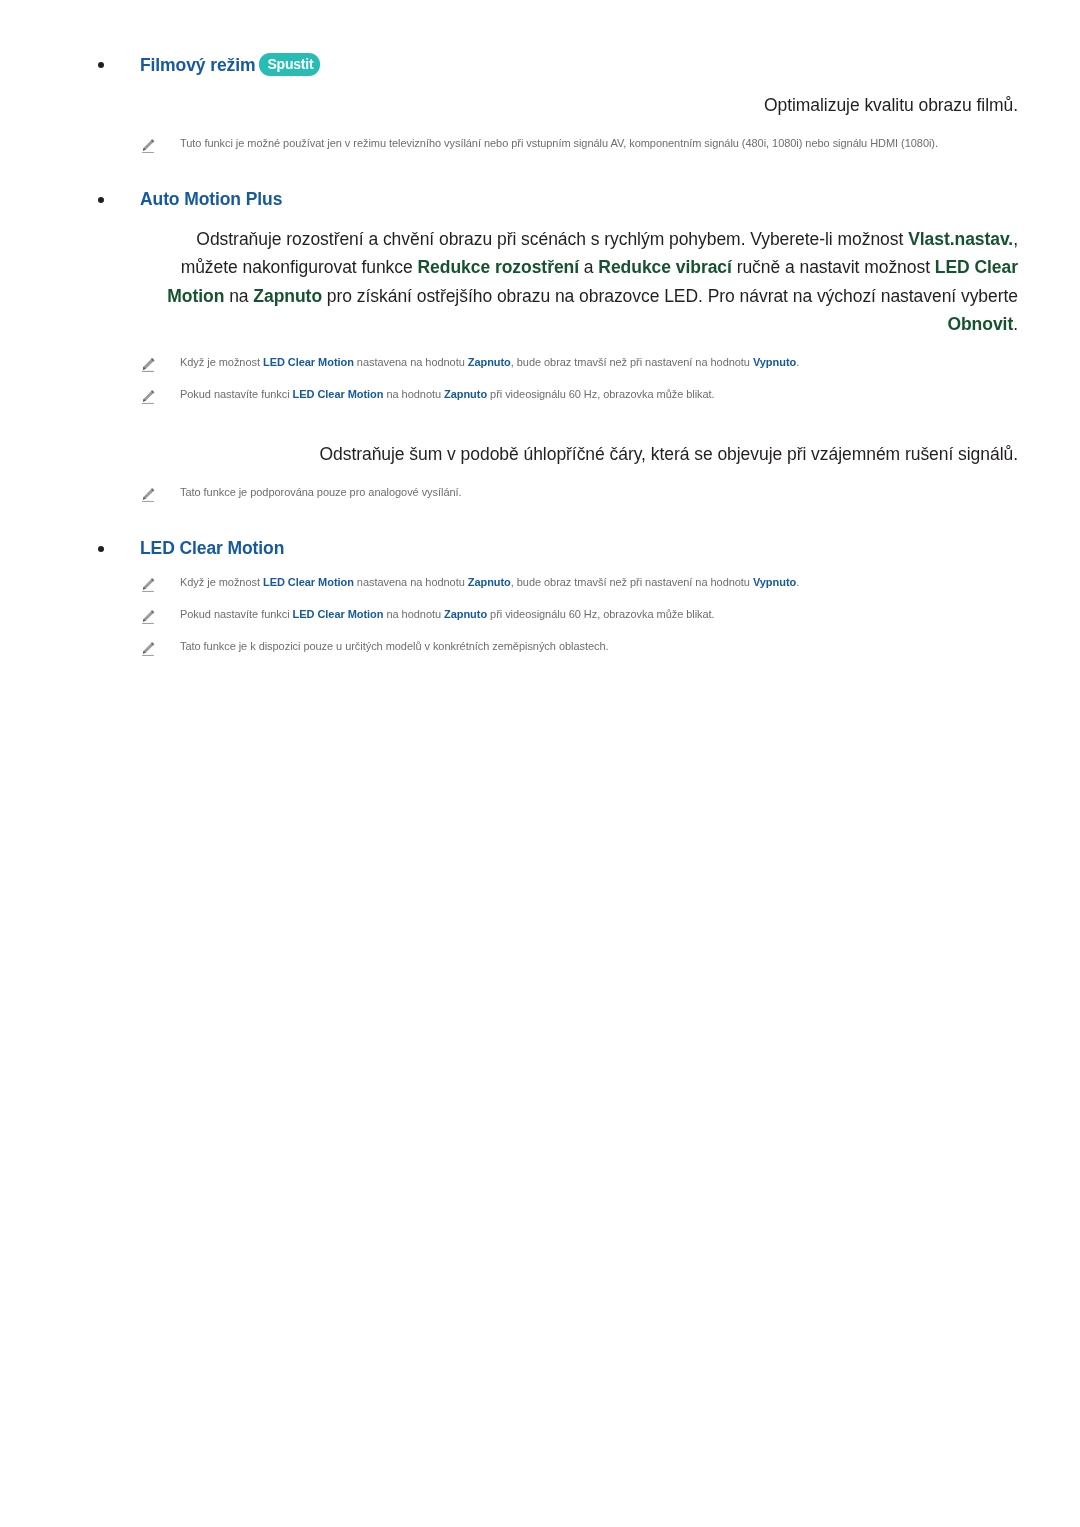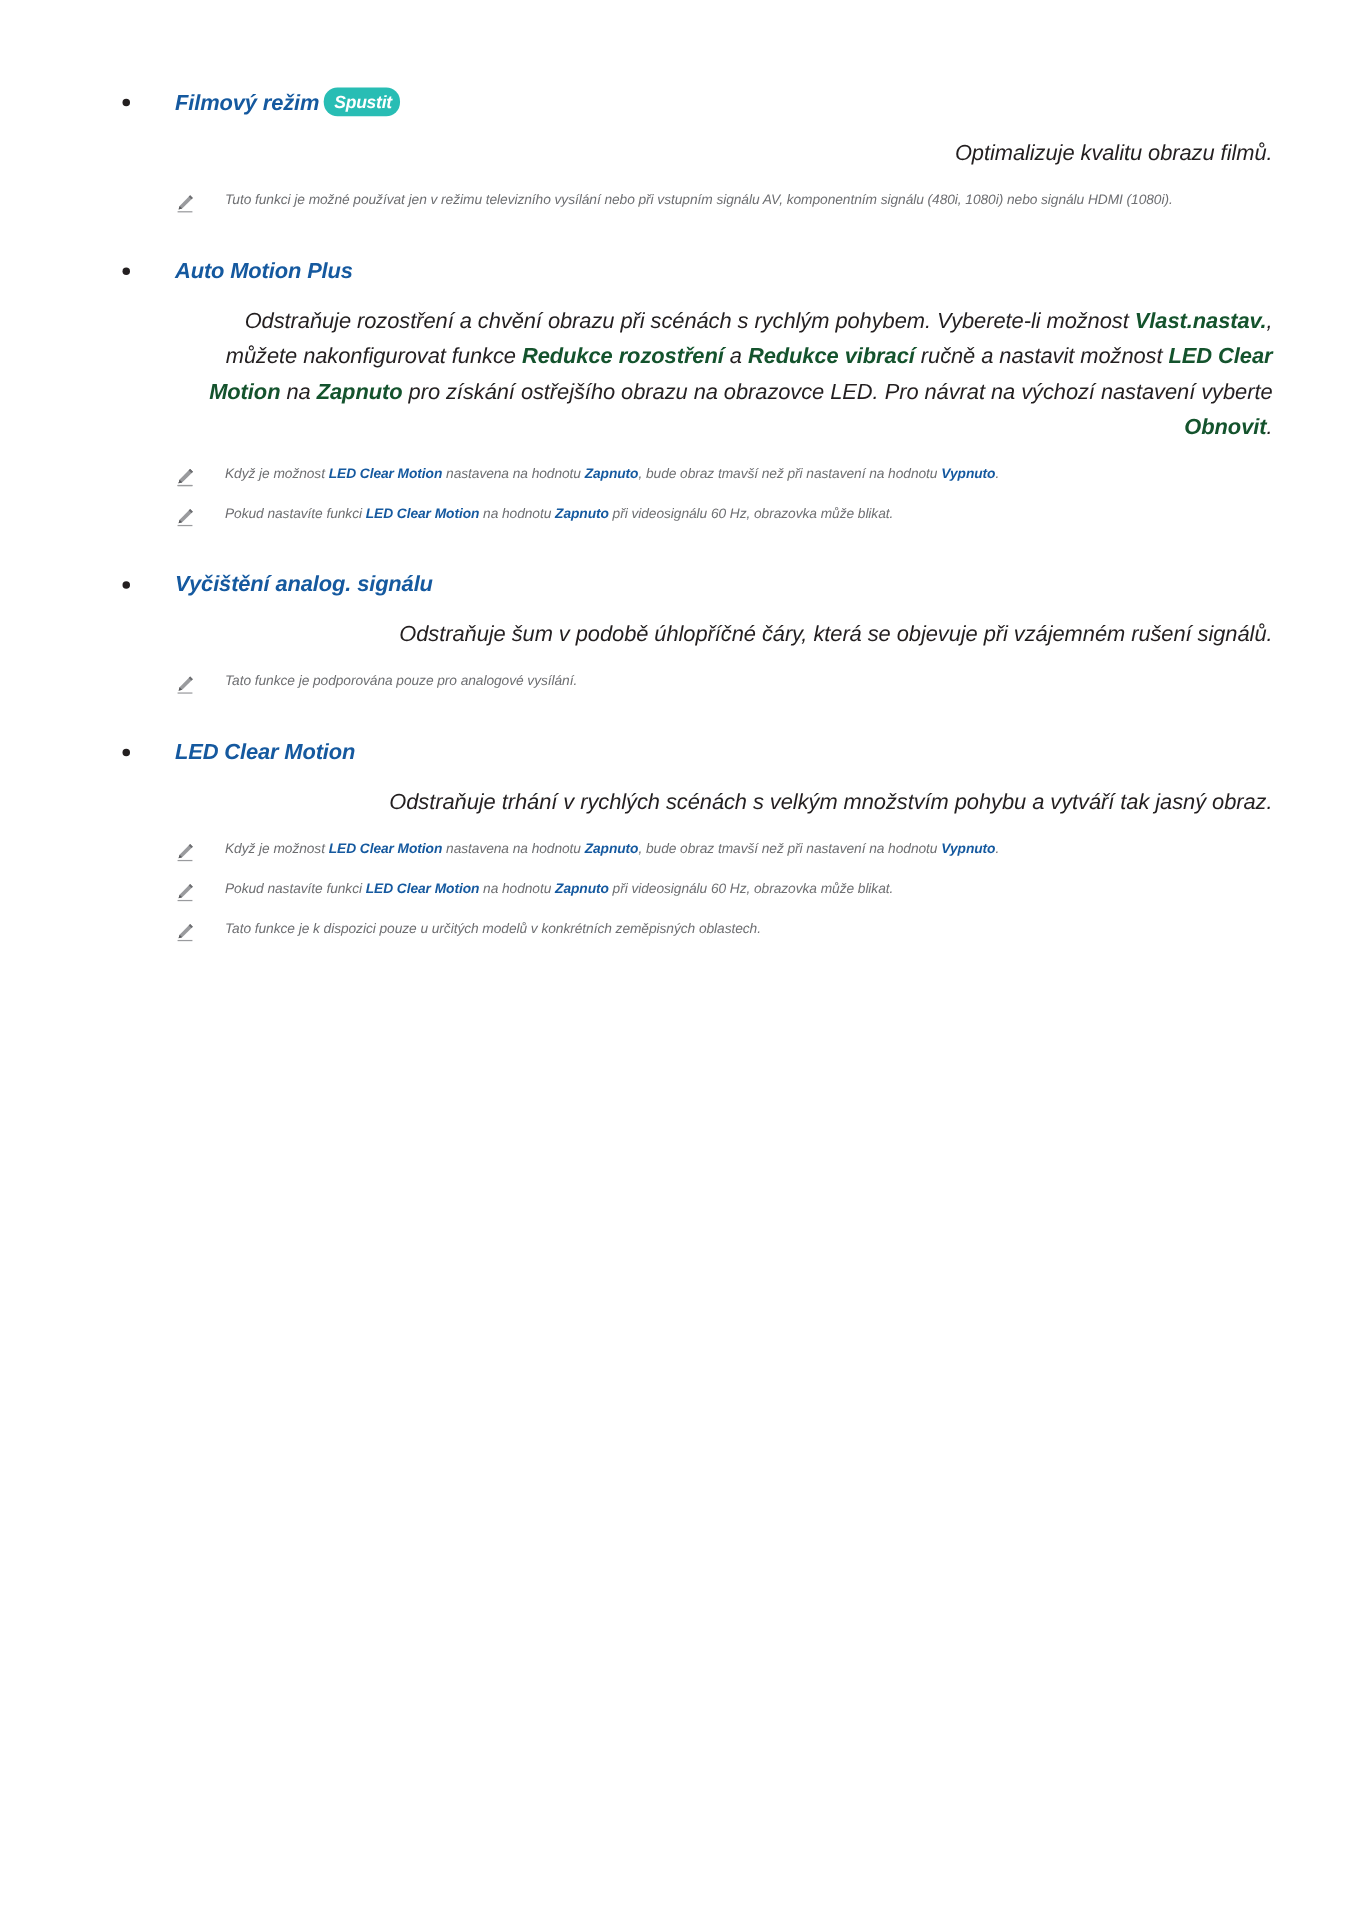--- a/index.html
+++ b/index.html
@@ -13,22 +13,21 @@
     font-family: "Liberation Sans", sans-serif;
     color: #231f20;
     -webkit-font-smoothing: antialiased;
   }
   .page {
     position: relative;
     width: 1080px;
     height: 1527px;
     background: #ffffff;
     box-sizing: border-box;
-    padding: 71px 62px 0 62px;
-    font-style: italic;
+    padding: 54px 62px 0 62px;
   }
 
   
   .section {
     margin: 0 0 0 0;
   }
   .sec-head {
     position: relative;
     padding-left: 42px;
     margin: 0 0 14px 36px;
@@ -136,33 +135,31 @@
           </svg><span><span class="">Když je možnost </span><span class="hi">LED Clear Motion</span><span class=""> nastavena na hodnotu </span><span class="hi">Zapnuto</span><span class="">, bude obraz tmavší než při nastavení na hodnotu </span><span class="hi">Vypnuto</span><span class="">.</span></span></div>
         <div class="note"><svg class="pencil-icon" viewBox="0 0 20 20">
             <path d="M14.6 2.4 L17.0 4.8 L7.5 14.3 L4.3 15.2 L5.2 12.0 Z" fill="#9a9b9e"></path>
             <path d="M14.6 2.4 L17.0 4.8 L15.7 6.1 L13.3 3.7 Z" fill="#6d6e71"></path>
             <path d="M5.2 12.0 L4.3 15.2 L7.5 14.3 L6.1 12.9 Z" fill="#58595b"></path>
             <rect x="3.4" y="16.6" width="13.2" height="1.1" fill="#9a9b9e"></rect>
           </svg><span><span class="">Pokud nastavíte funkci </span><span class="hi">LED Clear Motion</span><span class=""> na hodnotu </span><span class="hi">Zapnuto</span><span class=""> při videosignálu 60 Hz, obrazovka může blikat.</span></span></div>
       </div>
       <div class="gap-md"></div>
       <div class="section">
-        <div class="sec-head"><span class="bullet"></span><span>Vyčištění analog. signálu</span></div>
         <p class="body-p"><span>Odstraňuje šum v podobě úhlopříčné čáry, která se objevuje při vzájemném rušení signálů.</span></p>
         <div class="note"><svg class="pencil-icon" viewBox="0 0 20 20">
             <path d="M14.6 2.4 L17.0 4.8 L7.5 14.3 L4.3 15.2 L5.2 12.0 Z" fill="#9a9b9e"></path>
             <path d="M14.6 2.4 L17.0 4.8 L15.7 6.1 L13.3 3.7 Z" fill="#6d6e71"></path>
             <path d="M5.2 12.0 L4.3 15.2 L7.5 14.3 L6.1 12.9 Z" fill="#58595b"></path>
             <rect x="3.4" y="16.6" width="13.2" height="1.1" fill="#9a9b9e"></rect>
           </svg><span><span>Tato funkce je podporována pouze pro analogové vysílání.</span></span></div>
       </div>
       <div class="gap-md"></div>
       <div class="section">
         <div class="sec-head"><span class="bullet"></span><span>LED Clear Motion</span></div>
-        <p class="body-p"><span>Odstraňuje trhání v rychlých scénách s velkým množstvím pohybu a vytváří tak jasný obraz.</span></p>
         <div class="note"><svg class="pencil-icon" viewBox="0 0 20 20">
             <path d="M14.6 2.4 L17.0 4.8 L7.5 14.3 L4.3 15.2 L5.2 12.0 Z" fill="#9a9b9e"></path>
             <path d="M14.6 2.4 L17.0 4.8 L15.7 6.1 L13.3 3.7 Z" fill="#6d6e71"></path>
             <path d="M5.2 12.0 L4.3 15.2 L7.5 14.3 L6.1 12.9 Z" fill="#58595b"></path>
             <rect x="3.4" y="16.6" width="13.2" height="1.1" fill="#9a9b9e"></rect>
           </svg><span><span class="">Když je možnost </span><span class="hi">LED Clear Motion</span><span class=""> nastavena na hodnotu </span><span class="hi">Zapnuto</span><span class="">, bude obraz tmavší než při nastavení na hodnotu </span><span class="hi">Vypnuto</span><span class="">.</span></span></div>
         <div class="note"><svg class="pencil-icon" viewBox="0 0 20 20">
             <path d="M14.6 2.4 L17.0 4.8 L7.5 14.3 L4.3 15.2 L5.2 12.0 Z" fill="#9a9b9e"></path>
             <path d="M14.6 2.4 L17.0 4.8 L15.7 6.1 L13.3 3.7 Z" fill="#6d6e71"></path>
             <path d="M5.2 12.0 L4.3 15.2 L7.5 14.3 L6.1 12.9 Z" fill="#58595b"></path>

